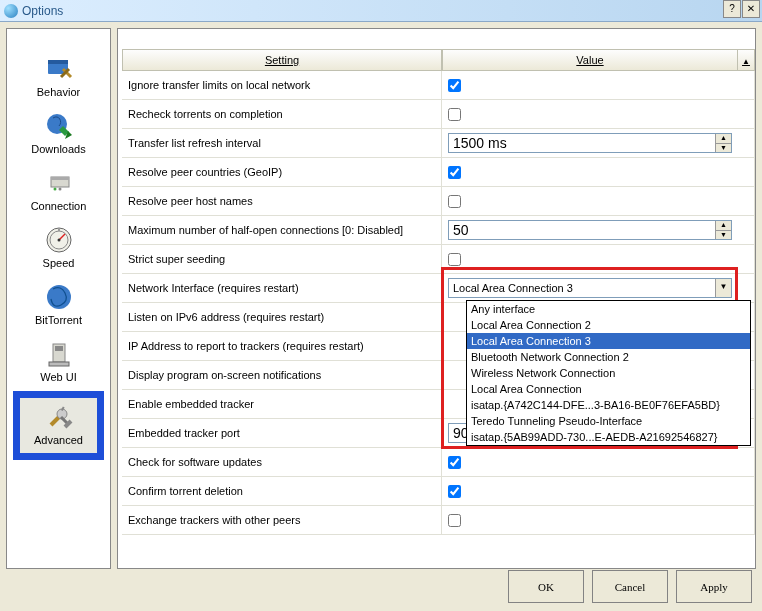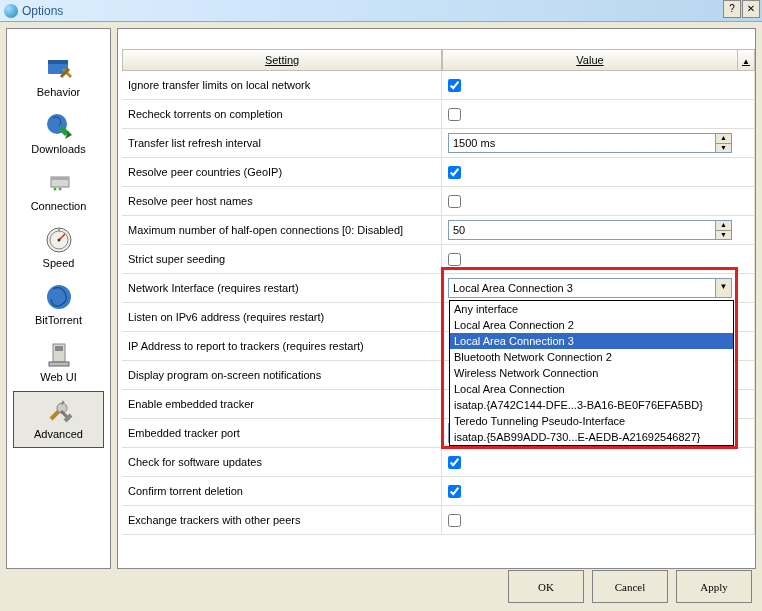--- a/index.html
+++ b/index.html
@@ -59,21 +59,21 @@
     display: flex;
     flex-direction: column;
     align-items: center;
     padding: 3px 2px 7px 2px;
     margin: 0 6px;
     cursor: pointer;
     border: 1px solid transparent;
   }
   .side-item.active {
     background: #e8e8e0;
-    border: 1px solid #1d4ed8;
+    border: 7px solid #1d4ed8;
   }
   .side-item .icon {
     width: 32px; height: 32px;
     margin-bottom: 1px;
     display: flex; align-items: center; justify-content: center;
   }
   .side-item .label { font-size: 11px; color: #000; }
 
   .main {
     flex: 1;
@@ -120,21 +120,21 @@
     border-right: 1px solid #e0e0d6;
   }
   .cell.setting { width: 320px; }
   .cell.value   { flex: 1; padding-right: 22px; }
   .cell.value input[type=checkbox] { margin: 0; }
   .spin {
     display: flex; width: 100%; height: 20px;
     border: 1px solid #7f9db9;
     background: #fff;
   }
-  .spin .val { flex: 1; padding: 0 4px; line-height: 18px; font-size: 11px; }
+  .spin .val { flex: 1; padding: 0 4px; line-height: 18px; font-size: 14px; }
   .spin .arrows { width: 16px; display: flex; flex-direction: column; }
   .spin .arrows div {
     flex:1; background: #ece9d8; border-left:1px solid #999;
     font-size: 7px; line-height: 8px; text-align: center; cursor: pointer;
     border-bottom:1px solid #999;
   }
   .spin .arrows div:last-child { border-bottom:none; }
 
   .drop {
     display:flex; width:100%; height:20px;
@@ -389,21 +389,21 @@
             </div>
           </div>
           <div class="row">
             <div class="cell setting">Exchange trackers with other peers</div>
             <div class="cell value">
               <input type="checkbox" style="">
             </div>
           </div>
         </div>
     </div>
-  <div class="dropdown-list" style="left: 331px; top: 271px; width: 285px;">
+  <div class="dropdown-list" style="left: 348px; top: 271px; width: 285px;">
         <div class="opt">Any interface</div>
         <div class="opt">Local Area Connection 2</div>
         <div class="opt sel">Local Area Connection 3</div>
         <div class="opt">Bluetooth Network Connection 2</div>
         <div class="opt">Wireless Network Connection</div>
         <div class="opt">Local Area Connection</div>
         <div class="opt">isatap.{A742C144-DFE...3-BA16-BE0F76EFA5BD}</div>
         <div class="opt">Teredo Tunneling Pseudo-Interface</div>
         <div class="opt">isatap.{5AB99ADD-730...E-AEDB-A21692546827}</div>
       </div>

